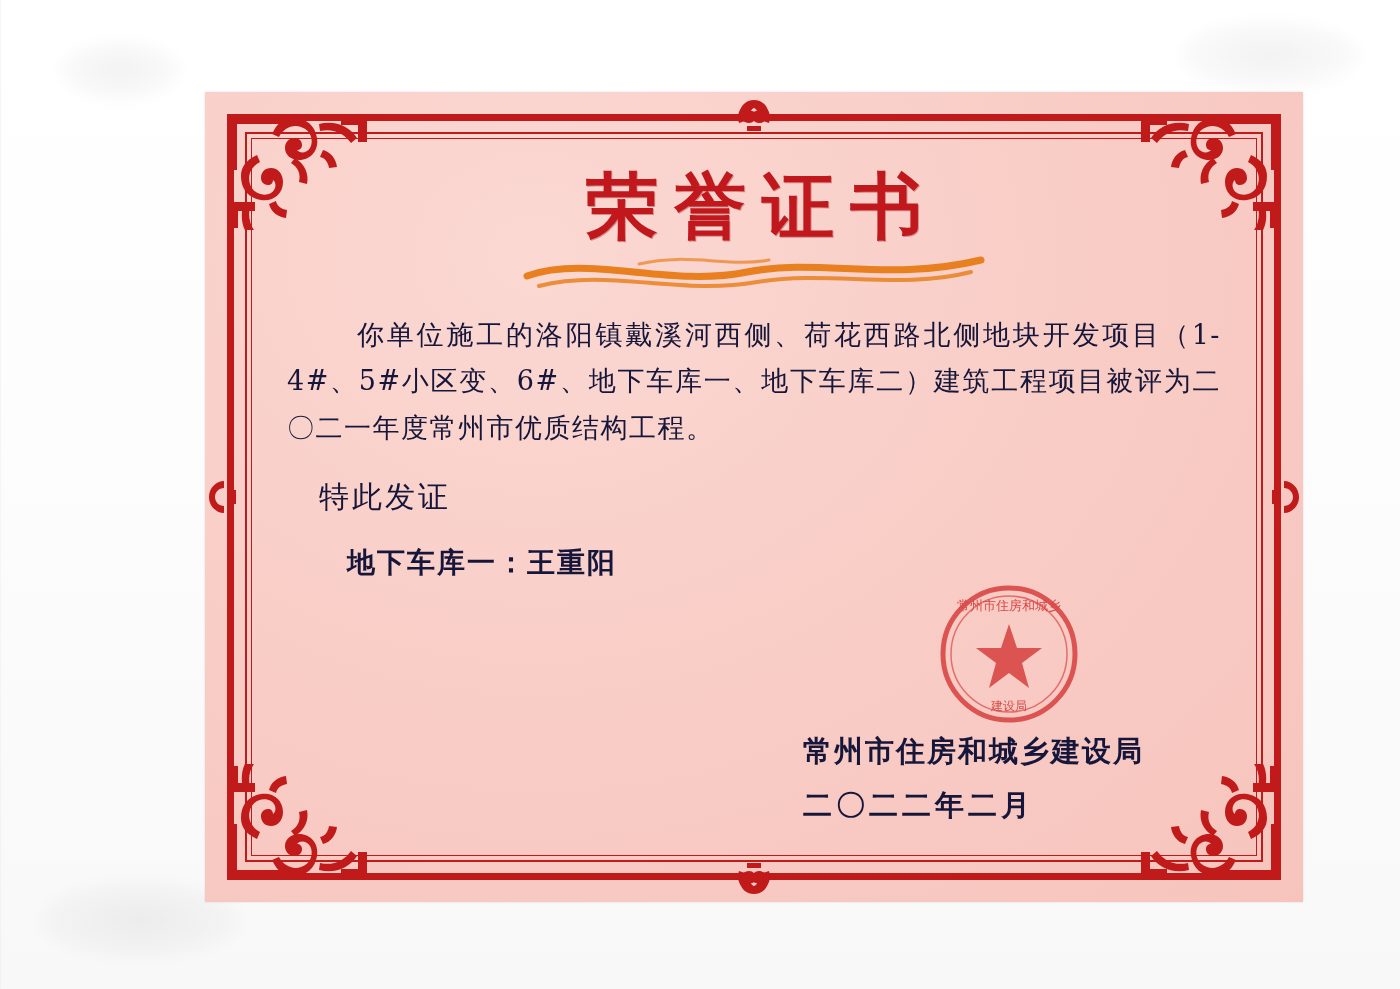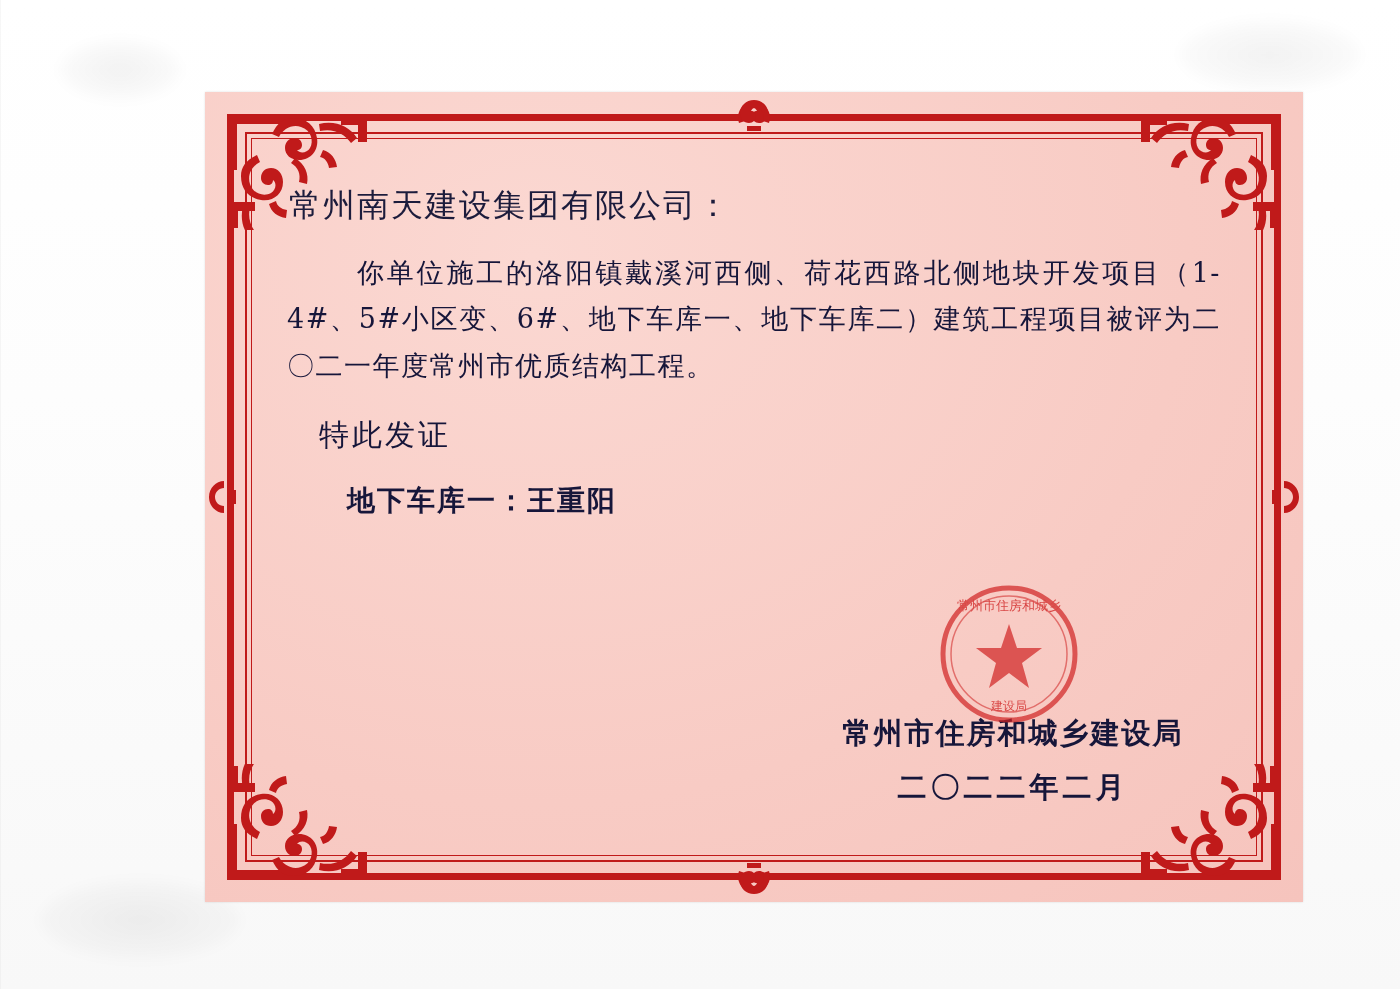--- a/index.html
+++ b/index.html
@@ -154,22 +154,22 @@
     font-size: 28px;
     color: #16163a;
     margin: 26px 0 0 72px;
     letter-spacing: 2px;
   }
 
   
   .sign-block {
     position: absolute;
     right: 10px;
-    bottom: 36px;
-    text-align: center;
+    bottom: 18px;
+    text-align: left;
     width: 420px;
   }
   .sign-org {
     font-family: "DejaVu Serif", serif;
     font-weight: bold;
     font-size: 29px;
     color: #16163a;
     letter-spacing: 2px;
   }
   .sign-date {
@@ -285,22 +285,31 @@
   </div>
   <div class="edge-orn right">
     <svg viewBox="0 0 70 42" fill="currentColor">
       <path d="M35 4 c9 0 16 7 16 15 l-7 0 c0 -5 -4 -9 -9 -9 -5 0 -9 4 -9 9 l-7 0 c0 -8 7 -15 16 -15z"></path>
       <rect x="28" y="26" width="14" height="5"></rect>
     </svg>
   </div>
 
   <div class="content">
 
-
-    <div class="recipient">常州南天建设集团有限公司：</div>
+    <div class="title-wrap">
+      <div class="cert-title">荣誉证书</div>
+      <div class="title-swoosh">
+        <svg viewBox="0 0 470 56" fill="none">
+          <path d="M8 34 C70 12 150 46 228 30 C300 16 370 40 462 18" stroke="#e8801f" stroke-width="7" stroke-linecap="round"></path>
+          <path d="M20 44 C90 26 160 54 238 40 C308 28 382 48 452 30" stroke="#e8801f" stroke-width="4" stroke-linecap="round" opacity="0.85"></path>
+          <path d="M120 22 C170 10 210 26 250 18" stroke="#e8801f" stroke-width="3" stroke-linecap="round" opacity="0.7"></path>
+        </svg>
+      </div>
+    </div>
+
 
     <div class="body-para">你单位施工的洛阳镇戴溪河西侧、荷花西路北侧地块开发项目（1-4#、5#小区变、6#、地下车库一、地下车库二）建筑工程项目被评为二〇二一年度常州市优质结构工程。</div>
 
     <div class="issue-line">特此发证</div>
 
     <div class="manager-line">地下车库一：王重阳</div>
 
     <div class="sign-block">
       <div class="sign-org">常州市住房和城乡建设局</div>
       <div class="sign-date">二〇二二年二月</div>

